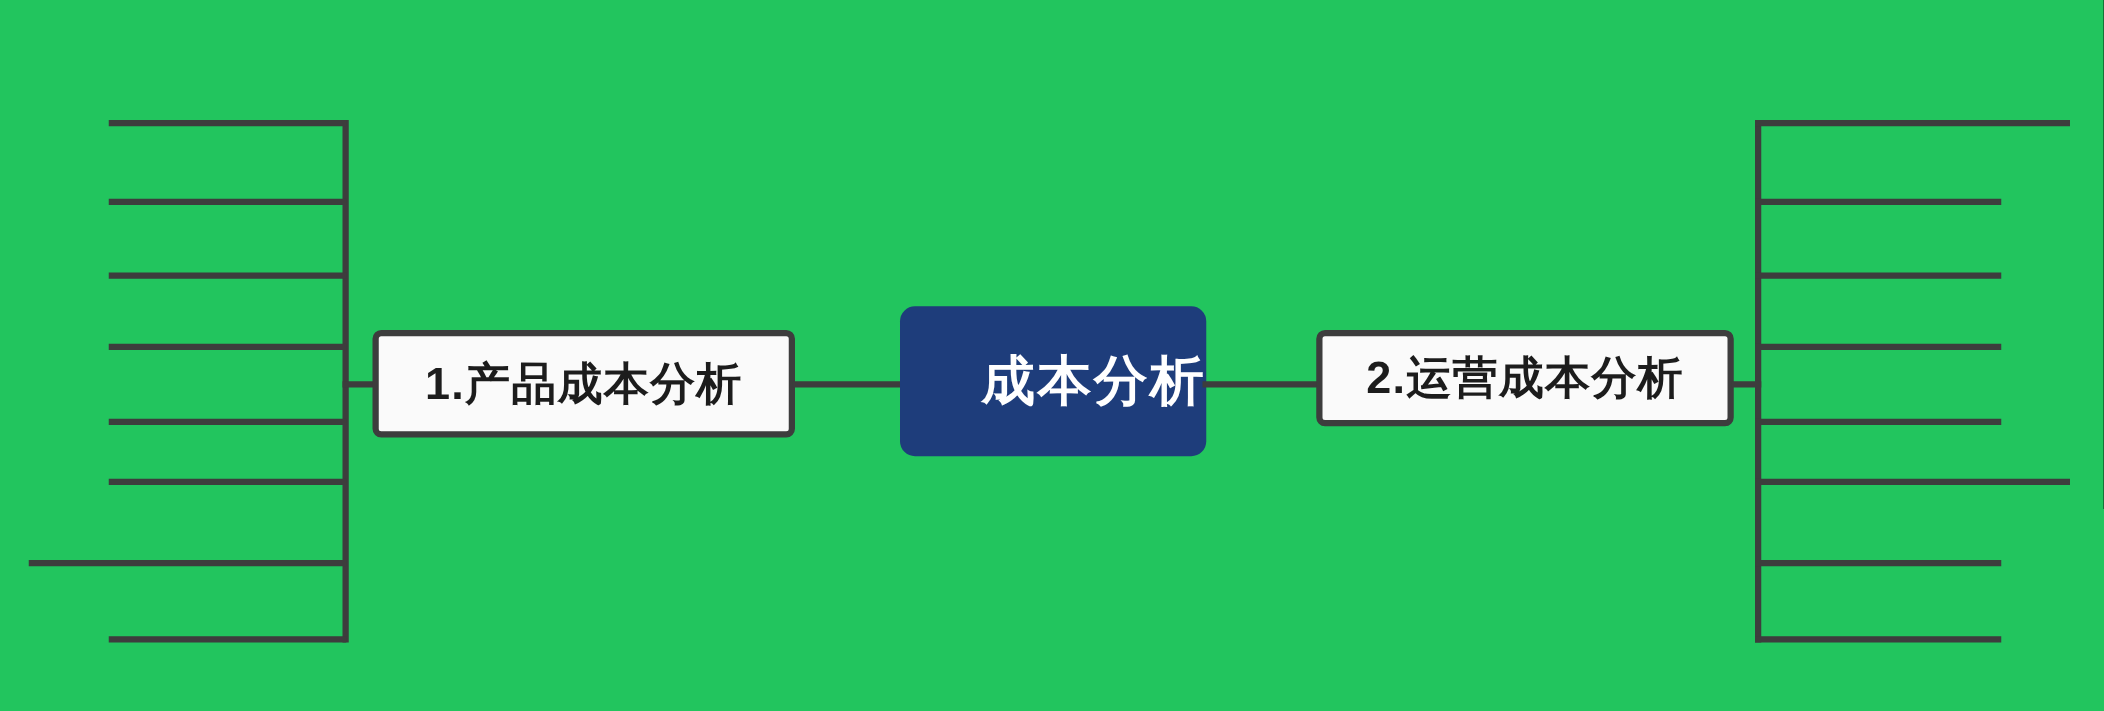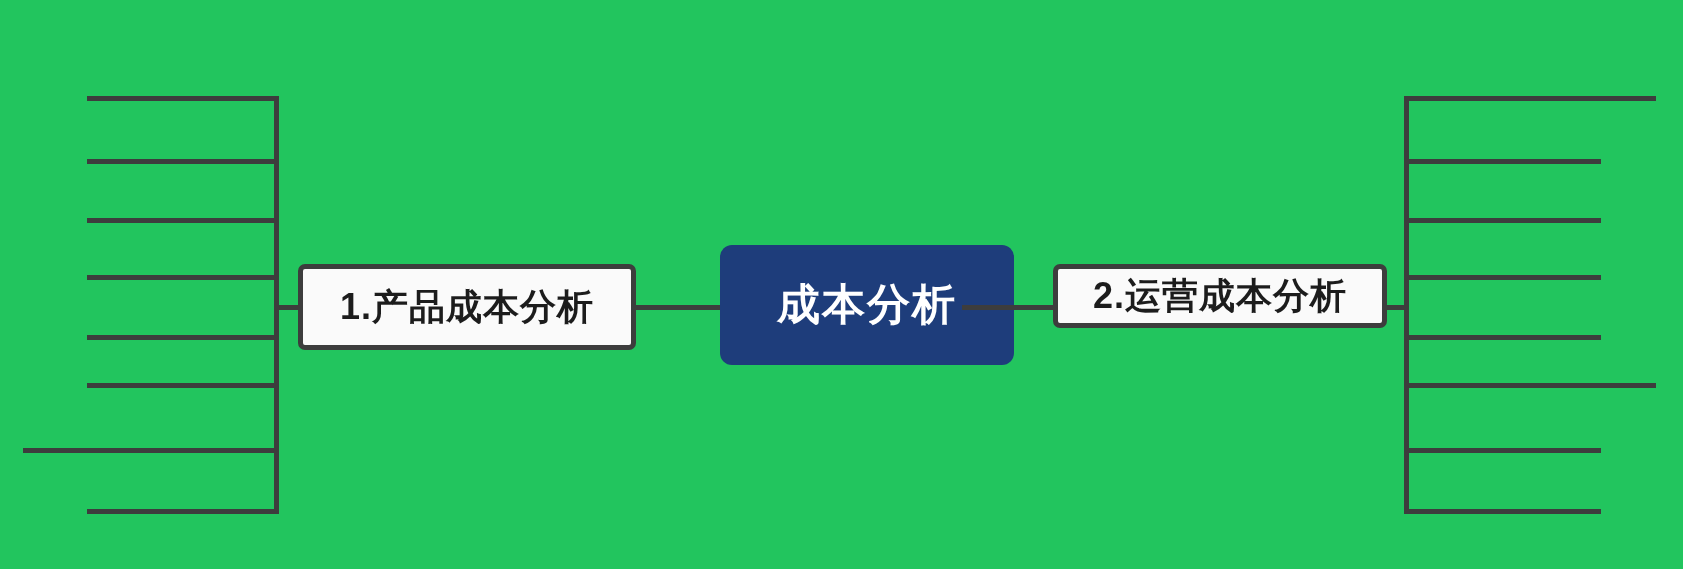--- a/index.html
+++ b/index.html
@@ -75,27 +75,27 @@
   </div>
 
   <div class="hline" style="left:274px; top:305px; width:30px;"></div>
 
   <div class="node node-branch" style="left:298px; top:264px; width:338px; height:86px;">
     <span>1.产品成本分析</span>
   </div>
 
   <div class="hline" style="left:634px; top:305px; width:90px;"></div>
 
-  <div class="node node-root" style="left:720px; top:245px; width:294px; height:120px;">
+  <div class="node node-root" style="left:720px; top:245px; width:245px; height:120px;justify-content:flex-end;">
     <span>成本分析</span>
   </div>
 
   <div class="hline" style="left:962px; top:305px; width:96px;"></div>
 
-  <div class="node node-branch" style="left:1053px; top:264px; width:334px; height:64px;">
+  <div class="node node-branch" style="left:1053px; top:264px; width:334px; height:77px;">
     <span>2.运营成本分析</span>
   </div>
 
   <div class="hline" style="left:1385px; top:305px; width:24px;"></div>
 
   <div>
 
     <div class="vline" style="left:1404px; top:96px; height:418px;"></div>
 
     <div class="hline" style="left:1404px; top:96px;  width:252px;"></div>

